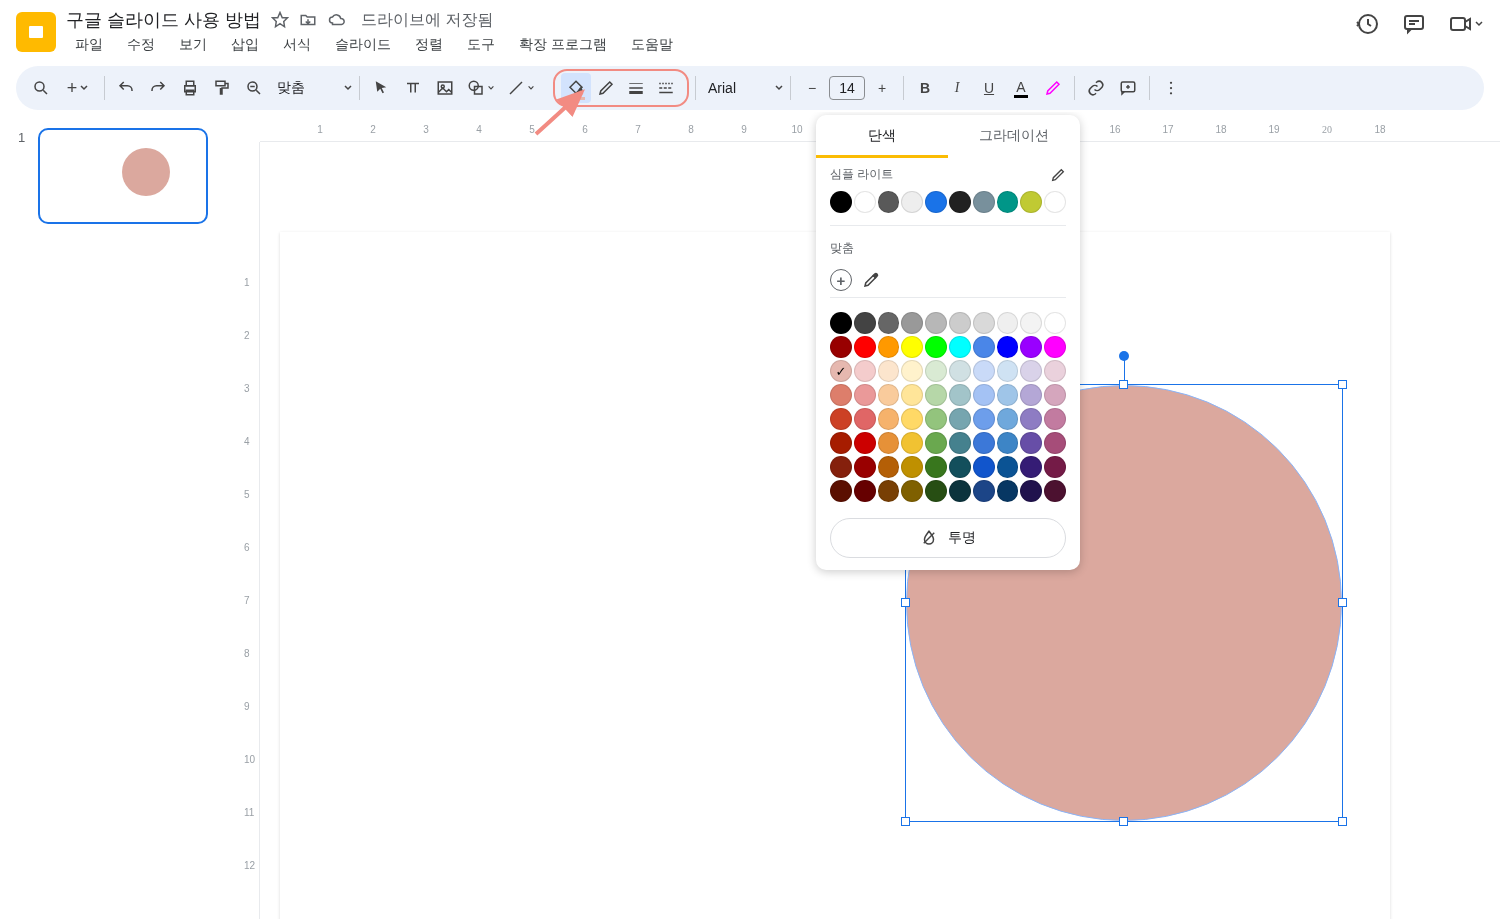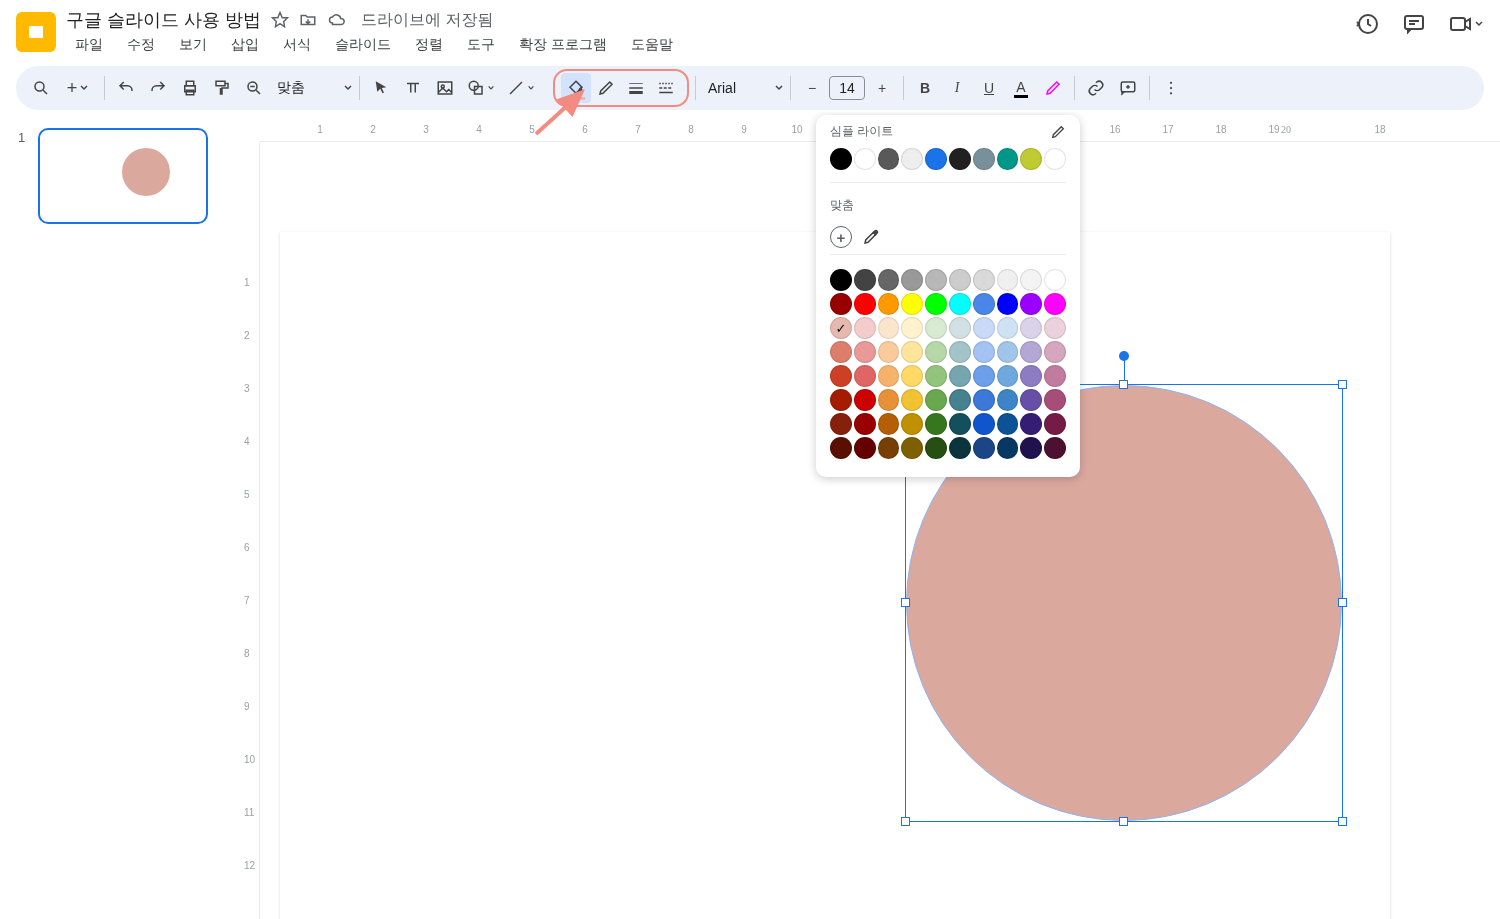--- a/index.html
+++ b/index.html
@@ -435,21 +435,21 @@
         <div class="tick" style="left: 537px;">10</div>
         <div class="tick" style="left: 590px;">11</div>
         <div class="tick" style="left: 643px;">12</div>
         <div class="tick" style="left: 696px;">13</div>
         <div class="tick" style="left: 749px;">14</div>
         <div class="tick" style="left: 802px;">15</div>
         <div class="tick" style="left: 855px;">16</div>
         <div class="tick" style="left: 908px;">17</div>
         <div class="tick" style="left: 961px; text-align: center;">18</div>
         <div class="tick" style="left: 1014px;">19</div>
-        <div class="tick" style="left: 1026px; font-family: Liberation Serif, serif;">20</div>
+        <div class="tick" style="left: 1067px; font-family: Liberation Serif, serif;">20</div>
         <div class="tick" style="left: 1120px;">18</div>
       </div>
     <div class="v-ruler" id="v-ruler">
         <div class="tick" style="top: 140px;">1</div>
         <div class="tick" style="top: 193px;">2</div>
         <div class="tick" style="top: 246px;">3</div>
         <div class="tick" style="top: 299px;">4</div>
         <div class="tick" style="top: 352px;">5</div>
         <div class="tick" style="top: 405px;">6</div>
         <div class="tick" style="top: 458px;">7</div>
@@ -471,20 +471,24 @@
         <div class="handle" style="left:calc(50% - 5px);top:-5px"></div>
         <div class="handle" style="left:calc(50% - 5px);bottom:-5px"></div>
         <div class="handle" style="top:calc(50% - 5px);left:-5px"></div>
         <div class="handle" style="top:calc(50% - 5px);right:-5px"></div>
         <div class="rot-line" style="left:50%;top:-28px;height:24px"></div>
         <div class="rot-handle" style="left:calc(50% - 5px);top:-34px"></div>
       </div>
     </div>
 
     <div class="popover">
+      <div class="tabs">
+        <div class="tab active">단색</div>
+        <div class="tab">그라데이션</div>
+      </div>
       <div class="pop-section">
         <div class="pop-label">
           <span>심플 라이트</span>
           <span>
               <svg width="16" height="16" viewBox="0 0 24 24" fill="none" stroke="#444" stroke-width="2">
                 <path d="M4 20l4-1L20 7l-3-3L5 16z"></path>
               </svg>
             </span>
         </div>
         <div class="theme-row" id="theme-row">
@@ -607,16 +611,23 @@
             <div class="swatch" style="background: rgb(120, 63, 4);"></div>
             <div class="swatch" style="background: rgb(127, 96, 0);"></div>
             <div class="swatch" style="background: rgb(39, 78, 19);"></div>
             <div class="swatch" style="background: rgb(12, 52, 61);"></div>
             <div class="swatch" style="background: rgb(28, 69, 135);"></div>
             <div class="swatch" style="background: rgb(7, 55, 99);"></div>
             <div class="swatch" style="background: rgb(32, 18, 77);"></div>
             <div class="swatch" style="background: rgb(76, 17, 48);"></div>
           </div>
         </div>
+      <div class="transparent-btn">
+        <svg width="18" height="18" viewBox="0 0 24 24" fill="none" stroke="#444" stroke-width="2">
+            <path d="M12 3c3 4 6 7 6 11a6 6 0 01-12 0c0-4 3-7 6-11z"></path>
+            <path d="M5 19L19 5"></path>
+          </svg>
+        <span>투명</span>
+      </div>
     </div>
 
   </div>
 </div>
 
 </body></html>

